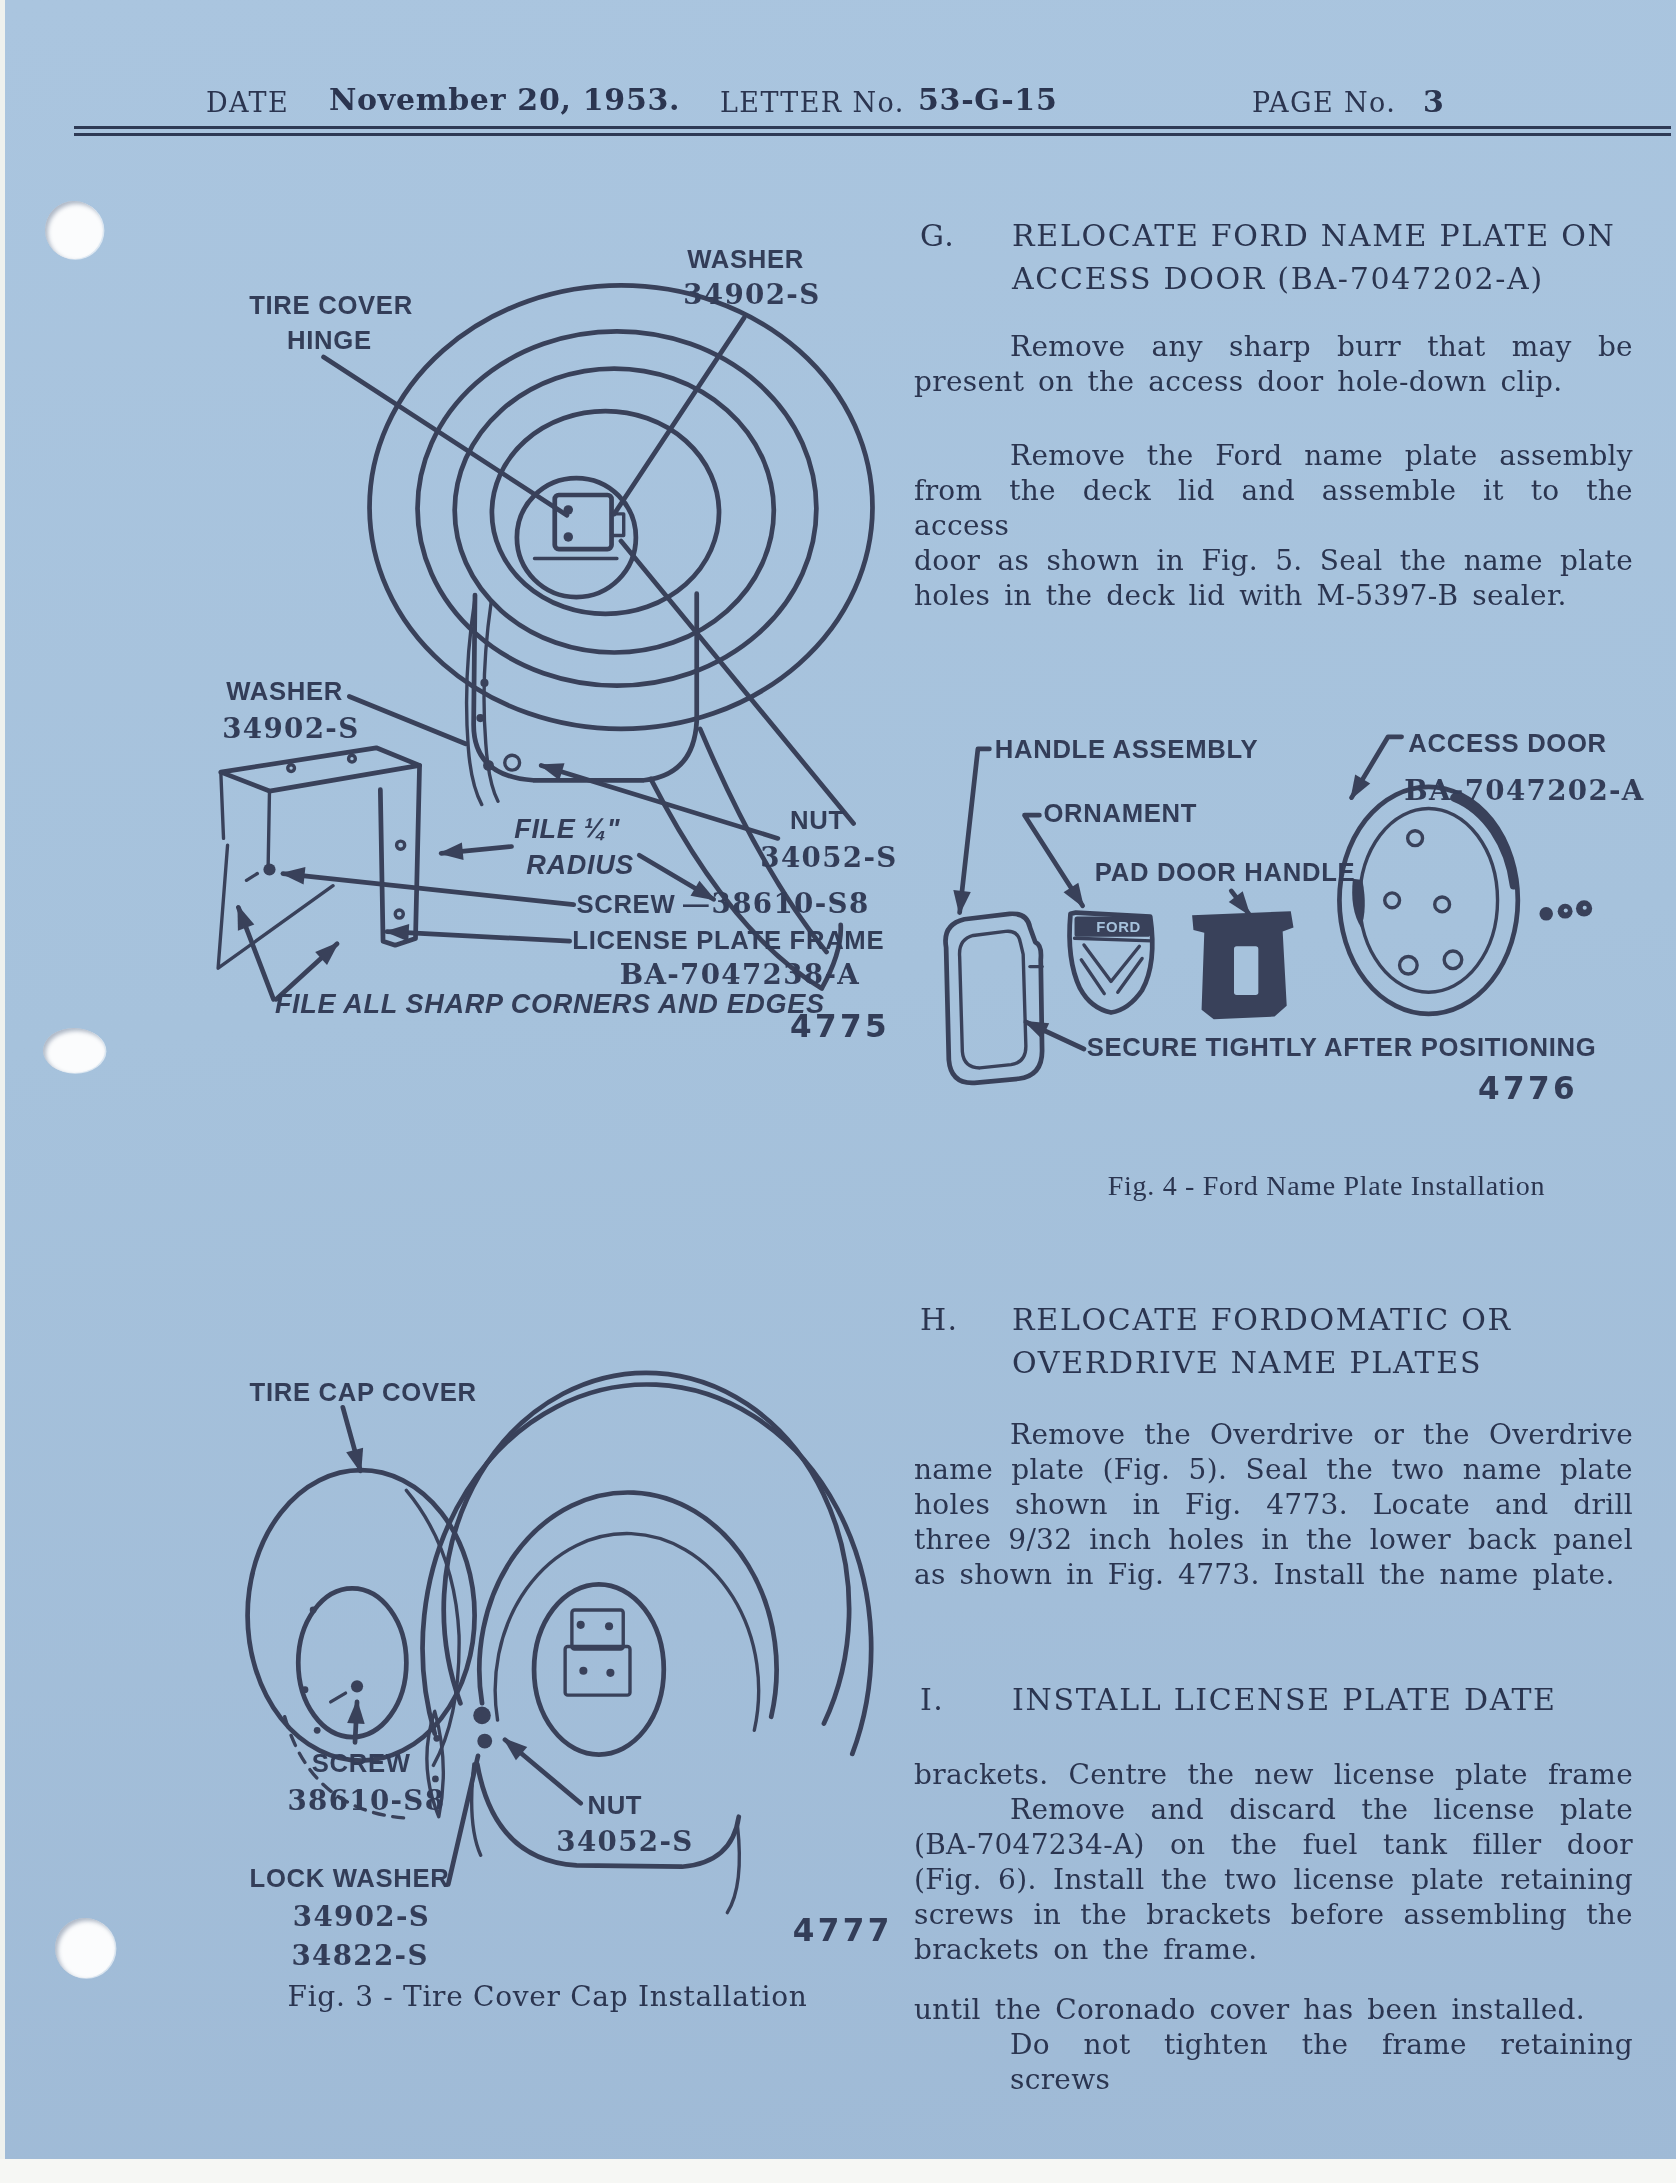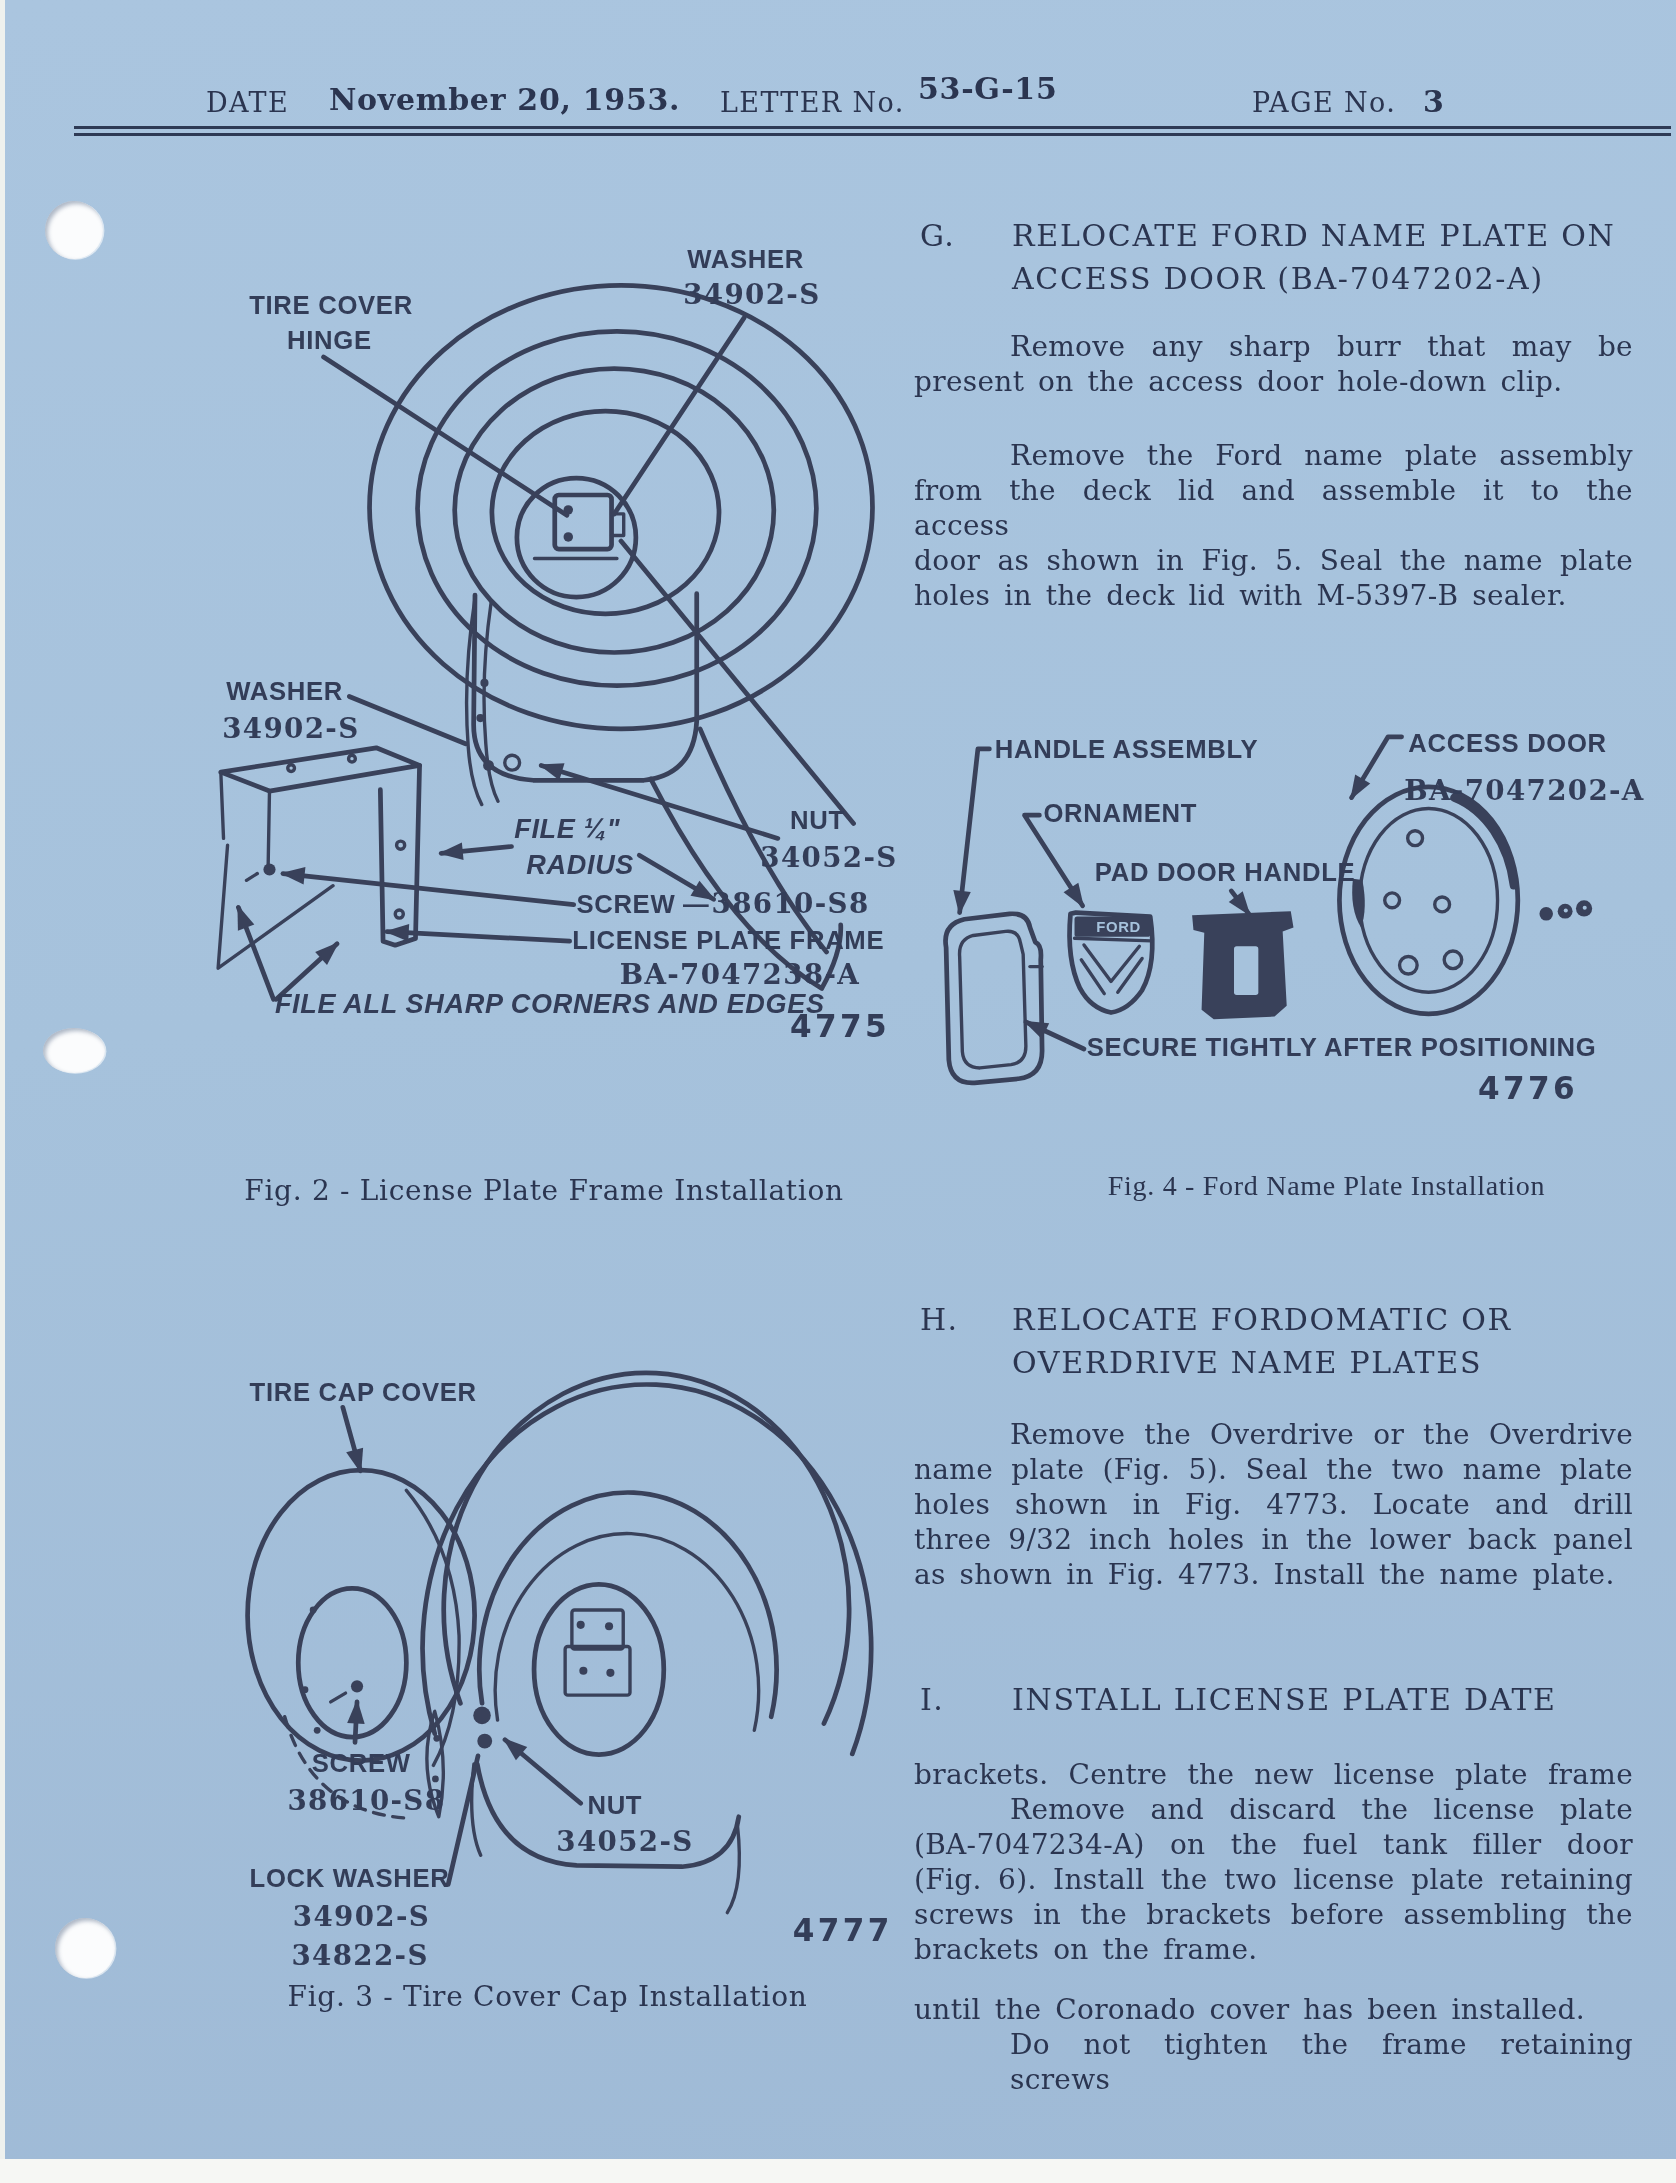--- a/index.html
+++ b/index.html
@@ -38,21 +38,21 @@
 
 <div class="page">
 
   <div class="abs hole" style="left:45px;top:201px;width:58px;height:58px;"></div>
   <div class="abs hole" style="left:43px;top:1028px;width:62px;height:45px;"></div>
   <div class="abs hole" style="left:55px;top:1918px;width:60px;height:60px;"></div>
 
   <div class="abs hdr-lbl" style="left:206px;top:87px;">DATE</div>
   <div class="abs hdr-val" style="left:329px;top:82px;">November 20, 1953.</div>
   <div class="abs hdr-lbl" style="left:720px;top:87px;">LETTER No.</div>
-  <div class="abs hdr-val" style="left:918px;top:71px;">53-G-15</div>
+  <div class="abs hdr-val" style="left:918px;top:82px;">53-G-15</div>
   <div class="abs hdr-lbl" style="left:1252px;top:87px;">PAGE No.</div>
   <div class="abs hdr-val" style="left:1423px;top:84px;">3</div>
   <div class="abs rule" style="top:126px;"></div>
   <div class="abs rule" style="top:133px;"></div>
 
   <svg class="fig" style="left:210px;top:223px;width:676px;height:859px;" viewBox="310 330 1000 1270">
     <defs>
       <marker id="m2" markerUnits="userSpaceOnUse" markerWidth="40" markerHeight="30" refX="34" refY="15" orient="auto">
         <path d="M2,2 L38,15 L2,28 Z" fill="#39415a"></path>
       </marker>
@@ -116,21 +116,20 @@
     <text class="num" x="1124" y="1282">34052-S</text>
     <text class="it" x="760" y="1240">FILE ¼"</text>
     <text class="it" x="778" y="1292">RADIUS</text>
     <text class="lbl" x="852" y="1350">SCREW —</text>
     <text class="num" x="1052" y="1350">38610-S8</text>
     <text class="lbl" x="846" y="1404">LICENSE PLATE FRAME</text>
     <text class="num" x="916" y="1456">BA-7047238-A</text>
     <text class="it" x="406" y="1498">FILE ALL SHARP CORNERS AND EDGES</text>
     <text class="figno" x="1168" y="1534">4775</text>
   </svg>
-  <div class="abs cap" style="left:223px;top:1174px;width:642px;">Fig. 2 - License Plate Frame Installation</div>
 
   <svg class="fig" style="left:210px;top:1335px;width:690px;height:652px;" viewBox="310 1975 1020 965">
     <defs>
       <marker id="m3" markerUnits="userSpaceOnUse" markerWidth="40" markerHeight="30" refX="34" refY="15" orient="auto">
         <path d="M2,2 L38,15 L2,28 Z" fill="#39415a"></path>
       </marker>
     </defs>
     <g>
       <path class="ln" d="M642,2565 A332,390 0 1 1 1260,2595"></path>
       <path class="ln" d="M680,2520 A300,350 0 1 1 1218,2550"></path>

